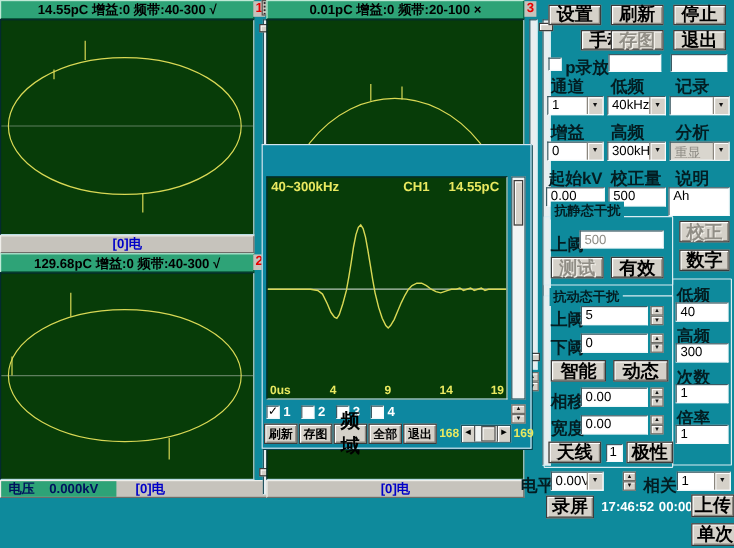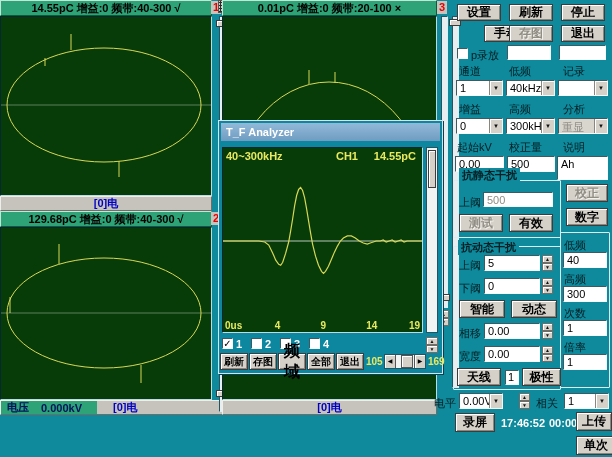--- a/index.html
+++ b/index.html
@@ -5,32 +5,32 @@
   *{margin:0;padding:0;box-sizing:border-box}
   html,body{width:612px;height:457px}
   body{font-family:"Liberation Sans","DejaVu Sans",sans-serif;font-size:11px;color:#000}
   .root{position:relative;width:612px;height:457px;background:#0e8a9c;overflow:hidden}
   .abs{position:absolute}
   .hdr{position:absolute;height:16px;background:#2ea377;border:1px solid;border-color:#bfe9d6 #0c5c3c #0c5c3c #bfe9d6;font-weight:bold;font-size:11px;display:flex;align-items:center;justify-content:center;color:#000}
   .plot{position:absolute;background:#073c08;border:1px solid;border-color:#042a30 #b9dde4 #b9dde4 #042a30}
   .plot svg{display:block;width:100%;height:100%}
   .bar{position:absolute;height:15px;background:#c6c3bc;border:1px solid;border-color:#efeeea #6f6d68 #6f6d68 #efeeea;font-weight:bold;font-size:11px;color:#0000c8;display:flex;align-items:center}
   .badge{position:absolute;width:10px;height:13px;background:#c6c3bc;color:#e80000;font-weight:bold;font-size:11px;text-align:center;line-height:13px}
-  .btn{position:absolute;background:#d5d1c9;border:1px solid #3c3c3c;box-shadow:inset 1px 1px 0 #ffffff,inset -1px -1px 0 #8a867e;font-weight:bold;font-size:12px;color:#000;display:flex;align-items:center;justify-content:center;cursor:default;font-family:inherit}
+  .btn{position:absolute;background:#d5d1c9;border:1px solid #3c3c3c;box-shadow:inset 1px 1px 0 #ffffff,inset -1px -1px 0 #8a867e;font-weight:bold;font-size:15px;color:#000;display:flex;align-items:center;justify-content:center;cursor:default;font-family:inherit}
   .btn.dis{color:#918e86;text-shadow:1px 1px 0 #f2f0ea}
   .combo{position:absolute;display:flex;background:#fff;border:1px solid;border-color:#3d5a63 #f6fbfc #f6fbfc #3d5a63;height:16px}
   .combo .cv{flex:1;font-size:11px;padding:1px 3px;white-space:nowrap;overflow:hidden}
   .combo .ca{width:13px;background:#d5d1c9;border-left:1px solid #8a867e;box-shadow:inset 1px 1px 0 #fff;display:flex;align-items:center;justify-content:center;font-size:6px;color:#111}
   .combo.dis{background:#d9d6ce}
   .combo.dis .cv{color:#8f8d86}
   .field{position:absolute;background:#fff;border:1px solid;border-color:#3d5a63 #f6fbfc #f6fbfc #3d5a63;font-size:11px;padding:1px 3px;white-space:nowrap;overflow:hidden}
   .field.gray{color:#8f8d86}
   .spin{position:absolute;display:flex;flex-direction:column;width:11px}
   .spin b{flex:1;background:#d5d1c9;border:1px solid #6f6d68;box-shadow:inset 1px 1px 0 #fff;font-size:5px;line-height:6px;text-align:center;color:#111;font-weight:normal}
-  .lbl{position:absolute;font-weight:normal;font-size:11px;color:#031d22;white-space:nowrap}
+  .lbl{position:absolute;font-weight:bold;font-size:14px;color:#031d22;white-space:nowrap}
   .grp{position:absolute;border:1px solid #d9ecf1;border-radius:1px}
   .gtitle{position:absolute;background:#0e8a9c;padding:0 3px;font-weight:bold;font-size:11px;color:#031d22;white-space:nowrap}
   .chk{position:absolute;width:11px;height:11px;background:#fff;border:1px solid;border-color:#3d5a63 #f6fbfc #f6fbfc #3d5a63;font-size:10px;line-height:9px;text-align:center;color:#000;font-weight:bold}
   .track{position:absolute;width:7px;background:#e8eef0;border:1px solid;border-color:#23545f #d7f0f5 #d7f0f5 #23545f}
   .thumb{position:absolute;width:12px;height:7px;background:#d5d1c9;border:1px solid #3c3c3c;box-shadow:inset 1px 1px 0 #fff}
   .wtxt{color:#fff;font-weight:bold}
   .ytxt{position:absolute;color:#e9e960;font-weight:bold;font-size:10px;white-space:nowrap}
   .grid-icon{position:absolute;background-color:#cfcbc4;background-image:radial-gradient(#2a2a2a 1px,transparent 1.2px);background-size:3px 3px;border:1px solid #55524d}
 </style>
 </head>
@@ -86,21 +86,20 @@
   <div class="track" style="left:441px;top:16px;height:292px"></div>
   <div class="thumb" style="left:438px;top:294px"></div>
   <div class="spin" style="left:438px;top:310px;height:15px">
     <b>▲</b>
     <b>▼</b>
   </div>
   <div class="track" style="left:452px;top:16px;height:372px"></div>
   <div class="thumb" style="left:449px;top:19px"></div>
 
   <div class="abs" style="left:218px;top:120px;width:225px;height:254px;background:#0d87a0;border:1px solid #d2e4ee;box-shadow:1px 1px 0 #06414d">
-    <div class="abs" style="left:2px;top:2px;right:2px;height:18px;background:linear-gradient(#93b9d8,#6f9cc2);display:flex;align-items:center;padding-left:5px;color:#fff;font-weight:bold;font-size:11px">T_F Analyzer</div>
 
     <div class="plot" style="left:3px;top:26px;width:201px;height:186px">
       <svg viewBox="0 0 200 182" preserveAspectRatio="none" style="position:absolute;left:0;top:0">
         <line x1="0" y1="92" x2="200" y2="92" stroke="#b7c6b7" stroke-width="1"></line>
         <polyline fill="none" stroke="#d8d855" stroke-width="1.2" points="0,92 36,92 42,93 46,96 50,104 53,111 56,115 58,116 60,113 63,104 66,93 68,82 70,70 72,57 74,47 76,41 78,39 80,42 82,49 84,60 86,72 88,84 90,95 93,107 96,116 99,122 101,124 103,122 106,117 109,110 112,103 115,97 118,92 121,89 125,87 129,87 133,89 137,92 141,94 145,95 148,94 151,93 154,92 158,92 161,91 164,93 167,92 170,91 173,93 176,92 179,91 182,93 185,92 189,92 200,92"></polyline>
       </svg>
       <span class="ytxt" style="left:3px;top:2px;font-size:11px">40~300kHz</span>
       <span class="ytxt" style="right:64px;top:2px;font-size:11px">CH1</span>
       <span class="ytxt" style="right:6px;top:2px;font-size:11px">14.55pC</span>
       <span class="ytxt" style="left:2px;bottom:1px">0us</span>
@@ -125,21 +124,21 @@
     <div class="chk" style="left:61px;top:217px"></div>
     <span class="abs wtxt" style="left:75px;top:217px">3</span>
     <div class="chk" style="left:90px;top:217px"></div>
     <span class="abs wtxt" style="left:104px;top:217px">4</span>
 
     <button class="btn" style="left:1px;top:232px;width:28px;height:17px;font-size:10px">刷新</button>
     <button class="btn" style="left:30px;top:232px;width:28px;height:17px;font-size:10px">存图</button>
     <button class="btn" style="left:59px;top:232px;width:28px;height:17px;font-size:16px">频域</button>
     <button class="btn" style="left:88px;top:232px;width:28px;height:17px;font-size:10px">全部</button>
     <button class="btn" style="left:117px;top:232px;width:28px;height:17px;font-size:10px">退出</button>
-    <span class="ytxt" style="left:147px;top:235px">105</span>
+    <span class="ytxt" style="left:147px;top:235px">168</span>
     <div class="abs" style="left:165px;top:233px;width:42px;height:15px;background:#f2f4f4;border:1px solid #23545f">
       <span class="abs" style="left:0;top:0;width:11px;height:13px;background:#d5d1c9;box-shadow:inset 1px 1px 0 #fff;border-right:1px solid #555;font-size:6px;text-align:center;line-height:13px">◀</span>
       <span class="abs" style="left:16px;top:0;width:12px;height:13px;background:#d5d1c9;border:1px solid #555;box-shadow:inset 1px 1px 0 #fff"></span>
       <span class="abs" style="right:0;top:0;width:11px;height:13px;background:#d5d1c9;box-shadow:inset 1px 1px 0 #fff;border-left:1px solid #555;font-size:6px;text-align:center;line-height:13px">▶</span>
     </div>
     <span class="ytxt" style="left:209px;top:235px">169</span>
   </div>
 
   <button class="btn" style="left:457px;top:4px;width:44px;height:17px">设置</button>
   <button class="btn" style="left:509px;top:4px;width:44px;height:17px">刷新</button>

